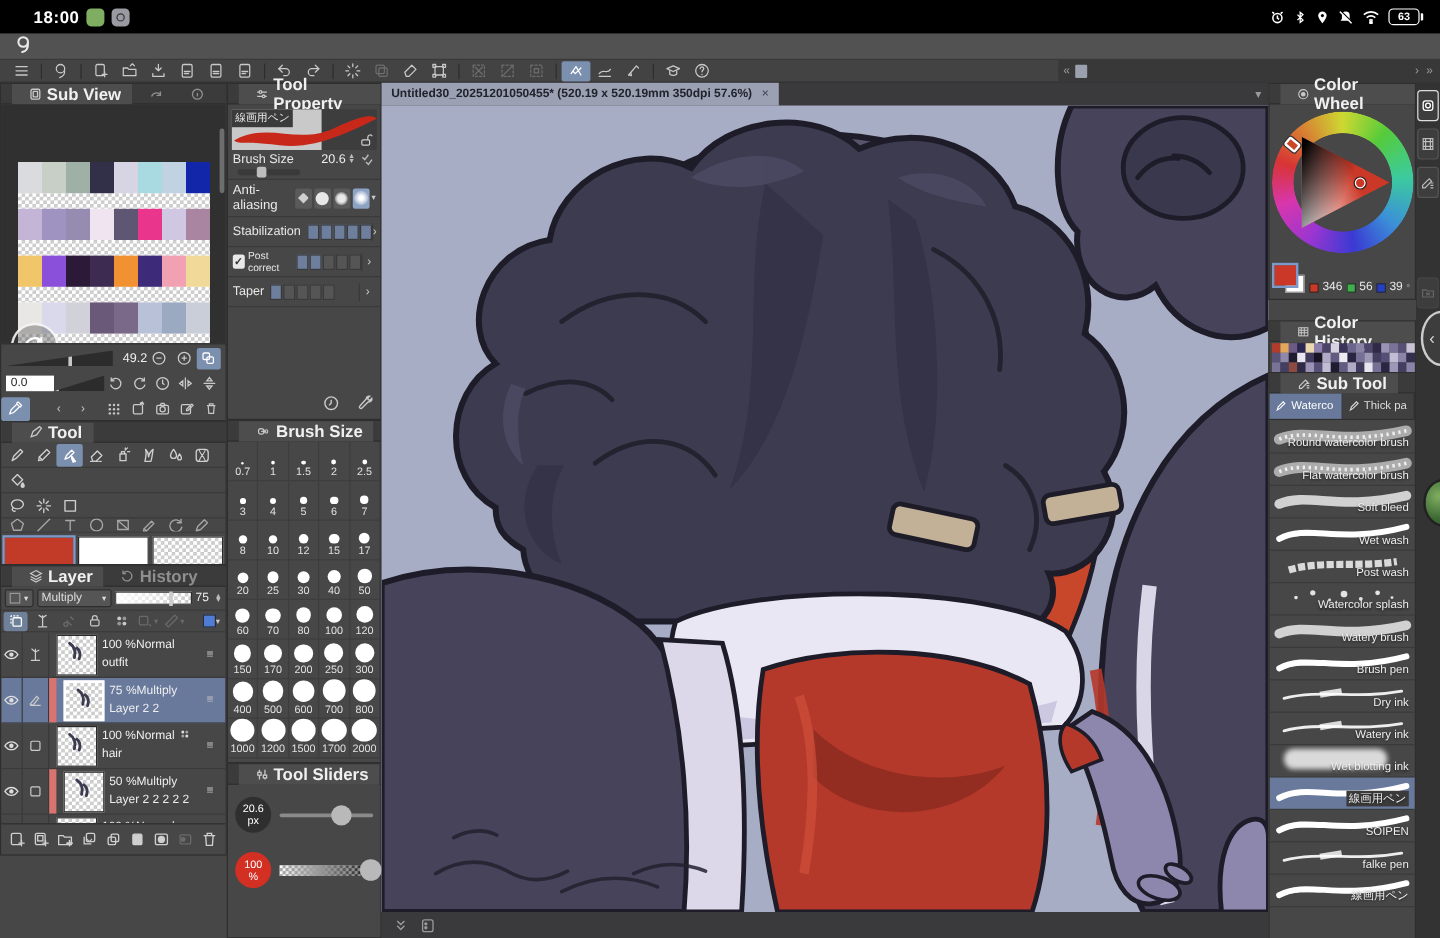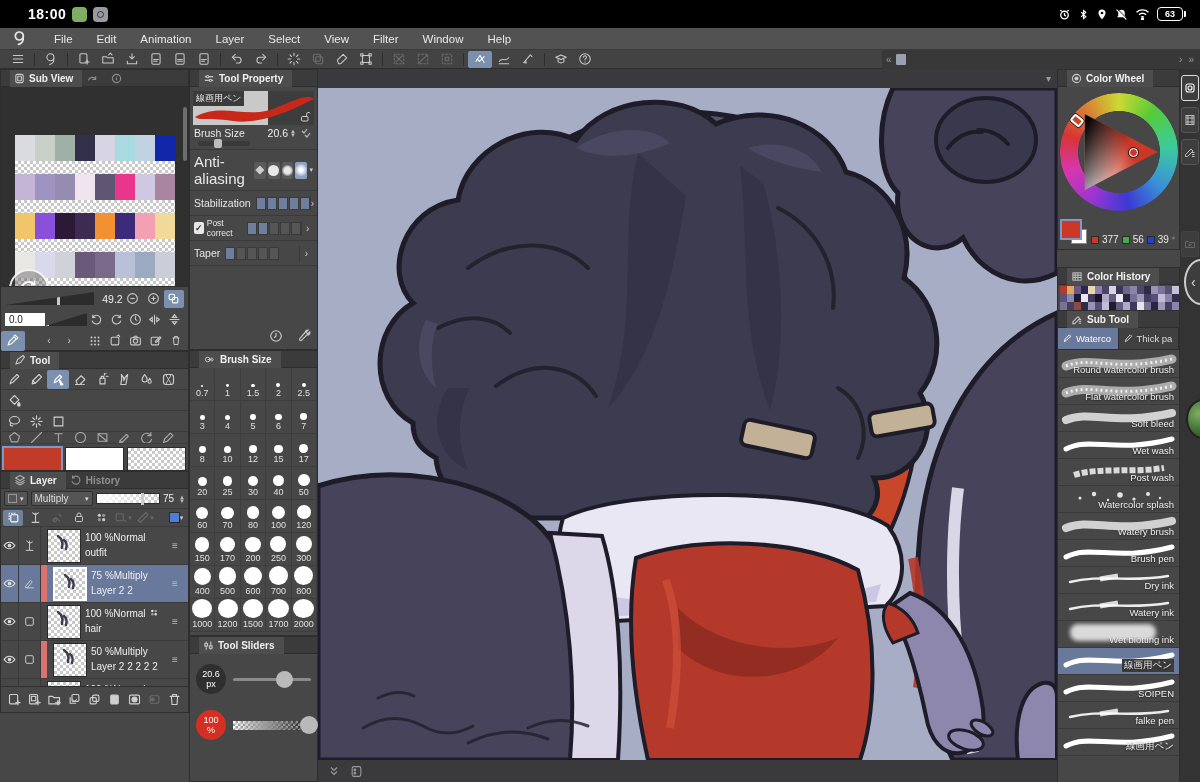--- a/index.html
+++ b/index.html
@@ -27,21 +27,21 @@
   .tb-icon.disabled { color:#6d6d6d; }
   .tb-icon.active { background:#7b8fae; color:#fff; }
   .tb-div { width:1px; height:13px; background:#2e2e2e; margin:0 4px; flex:none; }
   .tb-scroll { margin-left:auto; display:flex; align-items:center; height:19px; background:#383838; width:318px; color:#9a9a9a; }
   .tb-scroll .thumb { width:10px; height:11px; background:#9aa0ad; margin:0 4px; border-radius:1px; }
 
   
   .panel { position:absolute; background:#474747; border:1px solid #2e2e2e; }
   .phead { height:17px; background:#3b3b3b; display:flex; align-items:center; border-bottom:1px solid #2e2e2e; }
   .phead .burger { margin:0 5px 0 4px; color:#9a9a9a; }
-  .phead .ptab { height:17px; display:flex; align-items:center; gap:4px; padding:0 9px 0 4px; background:#4d4d4d; color:#f0f0f0; font-weight:bold; font-size:10px;justify-content:space-between; }
+  .phead .ptab { height:17px; display:flex; align-items:center; gap:4px; padding:0 9px 0 14px; background:#4d4d4d; color:#f0f0f0; font-weight:bold; font-size:14px;justify-content:space-between; }
   .phead .ptab.dim { background:transparent; color:#8f8f8f; }
   .picon { color:#c9c9c9; display:flex; }
 
   .checker, .checker-sm { background-color:#fff; background-image:
      linear-gradient(45deg,#c9c9c9 25%,transparent 25%,transparent 75%,#c9c9c9 75%),
      linear-gradient(45deg,#c9c9c9 25%,transparent 25%,transparent 75%,#c9c9c9 75%);
      background-size:10px 10px; background-position:0 0,5px 5px; }
   .checker-sm { background-size:6px 6px; background-position:0 0,3px 3px; }
 
   
@@ -220,21 +220,20 @@
     </span>
   </div>
 
   <div class="menubar">
     <span class="menu-logo">
       <svg width="16" height="16" viewBox="0 0 24 24" fill="none" stroke="#e8e8e8" stroke-width="2.6" stroke-linecap="round">
           <circle cx="11" cy="9" r="6"></circle>
           <path d="M16.8 11c.6 6-2.4 9.4-7 10.6"></path>
         </svg>
     </span>
-    <span id="menu-items"><span class="menu-item">File</span><span class="menu-item">Edit</span><span class="menu-item">Animation</span><span class="menu-item">Layer</span><span class="menu-item">Select</span><span class="menu-item">View</span><span class="menu-item">Filter</span><span class="menu-item">Window</span><span class="menu-item">Help</span></span>
   </div>
 
   <div class="toolbar">
     <span id="toolbar-icons" style="display:flex;align-items:center;margin-left:6px;">
         <span class="tb-icon">
           <svg width="14" height="14" viewBox="0 0 24 24" fill="none" stroke="currentColor" stroke-width="1.8" stroke-linecap="round" stroke-linejoin="round">
             <path d="M4 6h16M4 12h16M4 18h16"></path>
           </svg>
         </span>
         <span class="tb-div"></span>
@@ -1018,21 +1017,21 @@
         </span>
       <svg width="14" height="12" viewBox="0 0 24 24" fill="none" stroke="#bbb" stroke-width="2.4" style="margin-left:3px;">
           <path d="M4 8l4 4 6-8M10 16l4 4 6-8"></path>
         </svg>
     </div>
     <div style="margin:2px 0 0 8px;width:52px;height:5px;background:#3a3a3a;border-radius:2px;position:relative;">
       <span style="position:absolute;left:30%;top:-2px;width:8px;height:9px;background:#bdbdbd;border-radius:2px;"></span>
     </div>
     <div class="tp-sep"></div>
     <div class="tp-row">
-      <span class="tp-label" style="font-size:15px;">Anti-aliasing</span>
+      <span class="tp-label" style="font-size:11px;">Anti-aliasing</span>
       <span class="aa-btn" style="margin-left:3px;">
           <span style="width:9px;height:9px;background:#cfcfcf;clip-path:polygon(50% 0,100% 50%,50% 100%,0 50%);"></span>
         </span>
       <span class="aa-btn">
           <span style="width:11px;height:11px;background:#e8e8e8;border-radius:50%;"></span>
         </span>
       <span class="aa-btn">
           <span style="width:11px;height:11px;background:radial-gradient(circle,#e8e8e8 40%,rgba(232,232,232,.2) 75%);border-radius:50%;"></span>
         </span>
       <span class="aa-btn sel">
@@ -1293,20 +1292,24 @@
           <span>%</span>
         </span>
       <span class="ts-track">
           <span class="ts-checker"></span>
           <span class="ts-knob" style="left:86%;width:18px;height:18px;top:0;"></span>
         </span>
     </div>
   </div>
 
   <div class="tabbar">
+    <span class="canvas-tab">
+      <span>Untitled30_20251201050455* (520.19 x 520.19mm 350dpi 57.6%)</span>
+      <span style="font-weight:normal;color:#3a3d4a;">×</span>
+    </span>
     <span class="tab-chevron">▾</span>
   </div>
 
   <div class="canvas-wrap">
     <svg width="739" height="672" viewBox="0 0 739 672">
       <defs>
         <linearGradient id="fg" x1="0" y1="0" x2="1" y2="1">
           <stop offset="0" stop-color="#7a2013"></stop>
             <stop offset=".55" stop-color="#47100a"></stop>
             <stop offset="1" stop-color="#1f0604"></stop>
@@ -1422,21 +1425,21 @@
       <span class="ring-sel"></span>
       <span class="tri-sel"></span>
     </div>
     <div class="cw-bottom">
       <span class="cw-swatch">
           <span class="cw-main" id="cw-main" style="background: rgb(203, 56, 39);"></span>
           <span class="cw-sub" id="cw-sub" style="background: rgb(255, 255, 255);"></span>
         </span>
       <span class="rgbrow">
         <span class="rgb-sq" style="background:#cb3827;"></span>
-        <span>377</span>
+        <span>346</span>
         <span class="rgb-sq" style="background:#3faf4c;"></span>
         <span>56</span>
         <span class="rgb-sq" style="background:#2440c8;"></span>
         <span>39</span>
       </span>
       <svg style="margin-left:auto;" width="14" height="14" viewBox="0 0 24 24" fill="none" stroke="#cfcfcf" stroke-width="2">
           <rect x="4" y="4" width="16" height="16" rx="5"></rect>
           <circle cx="12" cy="12" r="4"></circle>
         </svg>
     </div>

